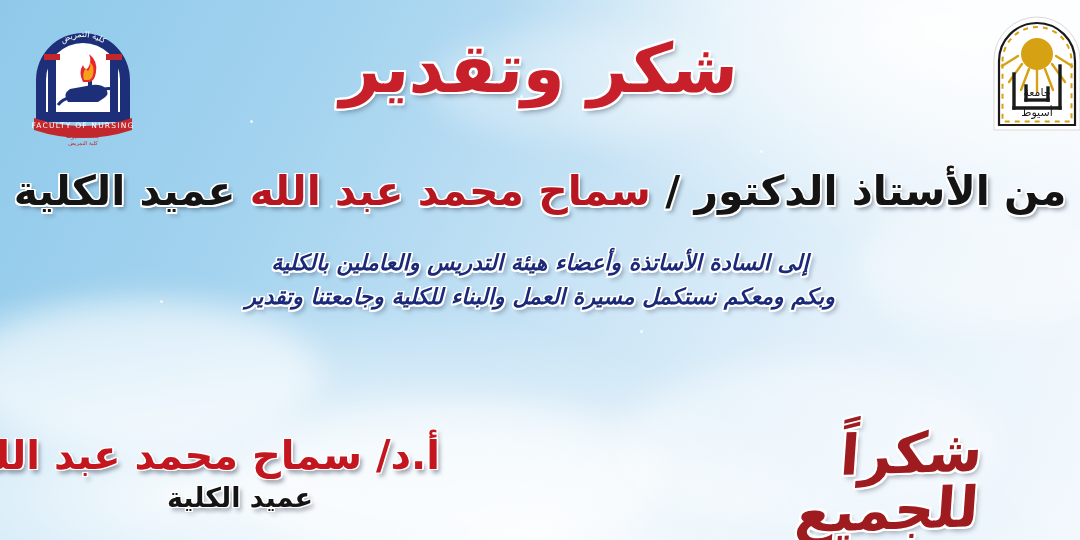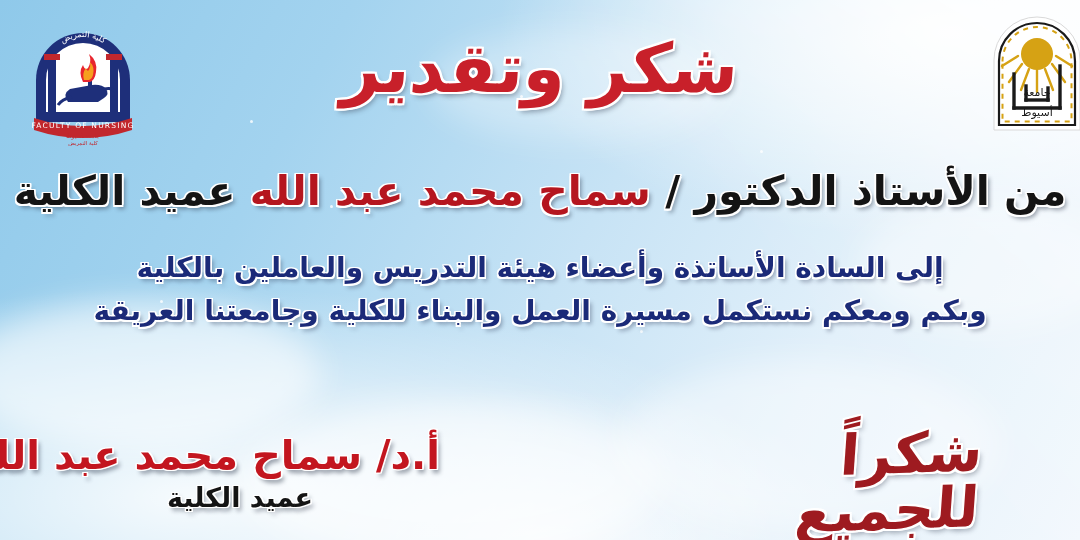--- a/index.html
+++ b/index.html
@@ -60,26 +60,27 @@
     color:#141414;
     text-shadow:
       1.5px 0 0 #fff,-1.5px 0 0 #fff,0 1.5px 0 #fff,0 -1.5px 0 #fff,
       1.5px 1.5px 0 #fff,-1.5px 1.5px 0 #fff,1.5px -1.5px 0 #fff,-1.5px -1.5px 0 #fff,
       3px 4px 4px rgba(40,50,70,.45);
   }
   #headline .red{color:#b5161f;margin-top:34px;}
 
   #body-text{top:246px;width:1080px;}
   #body-text .pline{
-    font-size:28px;font-weight:bold;line-height:1.55;white-space:nowrap;
+    font-size:22px;font-weight:bold;line-height:1.55;white-space:nowrap;
     color:#1b2a78;
     text-shadow:
       1.5px 0 0 #fff,-1.5px 0 0 #fff,0 1.5px 0 #fff,0 -1.5px 0 #fff,
       1.5px 1.5px 0 #fff,-1.5px 1.5px 0 #fff,1.5px -1.5px 0 #fff,-1.5px -1.5px 0 #fff,
       3px 4px 4px rgba(40,50,80,.40);
+    font-style: italic;
   }
 
   #signature{position:absolute;right:640px;left:40px;top:430px;text-align:center;}
   #signature .sig-name{
     font-size:40px;font-weight:bold;line-height:1.25;color:#c3161f;white-space:nowrap;
     text-shadow:
       1.4px 0 0 #fff,-1.4px 0 0 #fff,0 1.4px 0 #fff,0 -1.4px 0 #fff,
       1.4px 1.4px 0 #fff,-1.4px 1.4px 0 #fff,1.4px -1.4px 0 #fff,-1.4px -1.4px 0 #fff,
       3px 4px 4px rgba(40,50,70,.45);
   }
@@ -200,21 +201,21 @@
   </div>
 
   <div class="tcenter" id="headline">
     <div class="line">
       <span>من الأستاذ الدكتور / </span><span class="red">سماح محمد عبد الله</span><span> عميد الكلية</span>
     </div>
   </div>
 
   <div class="tcenter" id="body-text">
     <div class="pline">إلى السادة الأساتذة وأعضاء هيئة التدريس والعاملين بالكلية</div>
-    <div class="pline">وبكم ومعكم نستكمل مسيرة العمل والبناء للكلية وجامعتنا العريقة</div>
+    <div class="pline">وبكم ومعكم نستكمل مسيرة العمل والبناء للكلية وجامعتنا وتقدير</div>
   </div>
 
   <div id="signature">
     <div class="sig-name">أ.د/ سماح محمد عبد الله</div>
     <div class="sig-title">عميد الكلية</div>
   </div>
 
   <div id="calligraphy-everyone">
     <span class="glyph">شكراً للجميع</span>
   </div>

